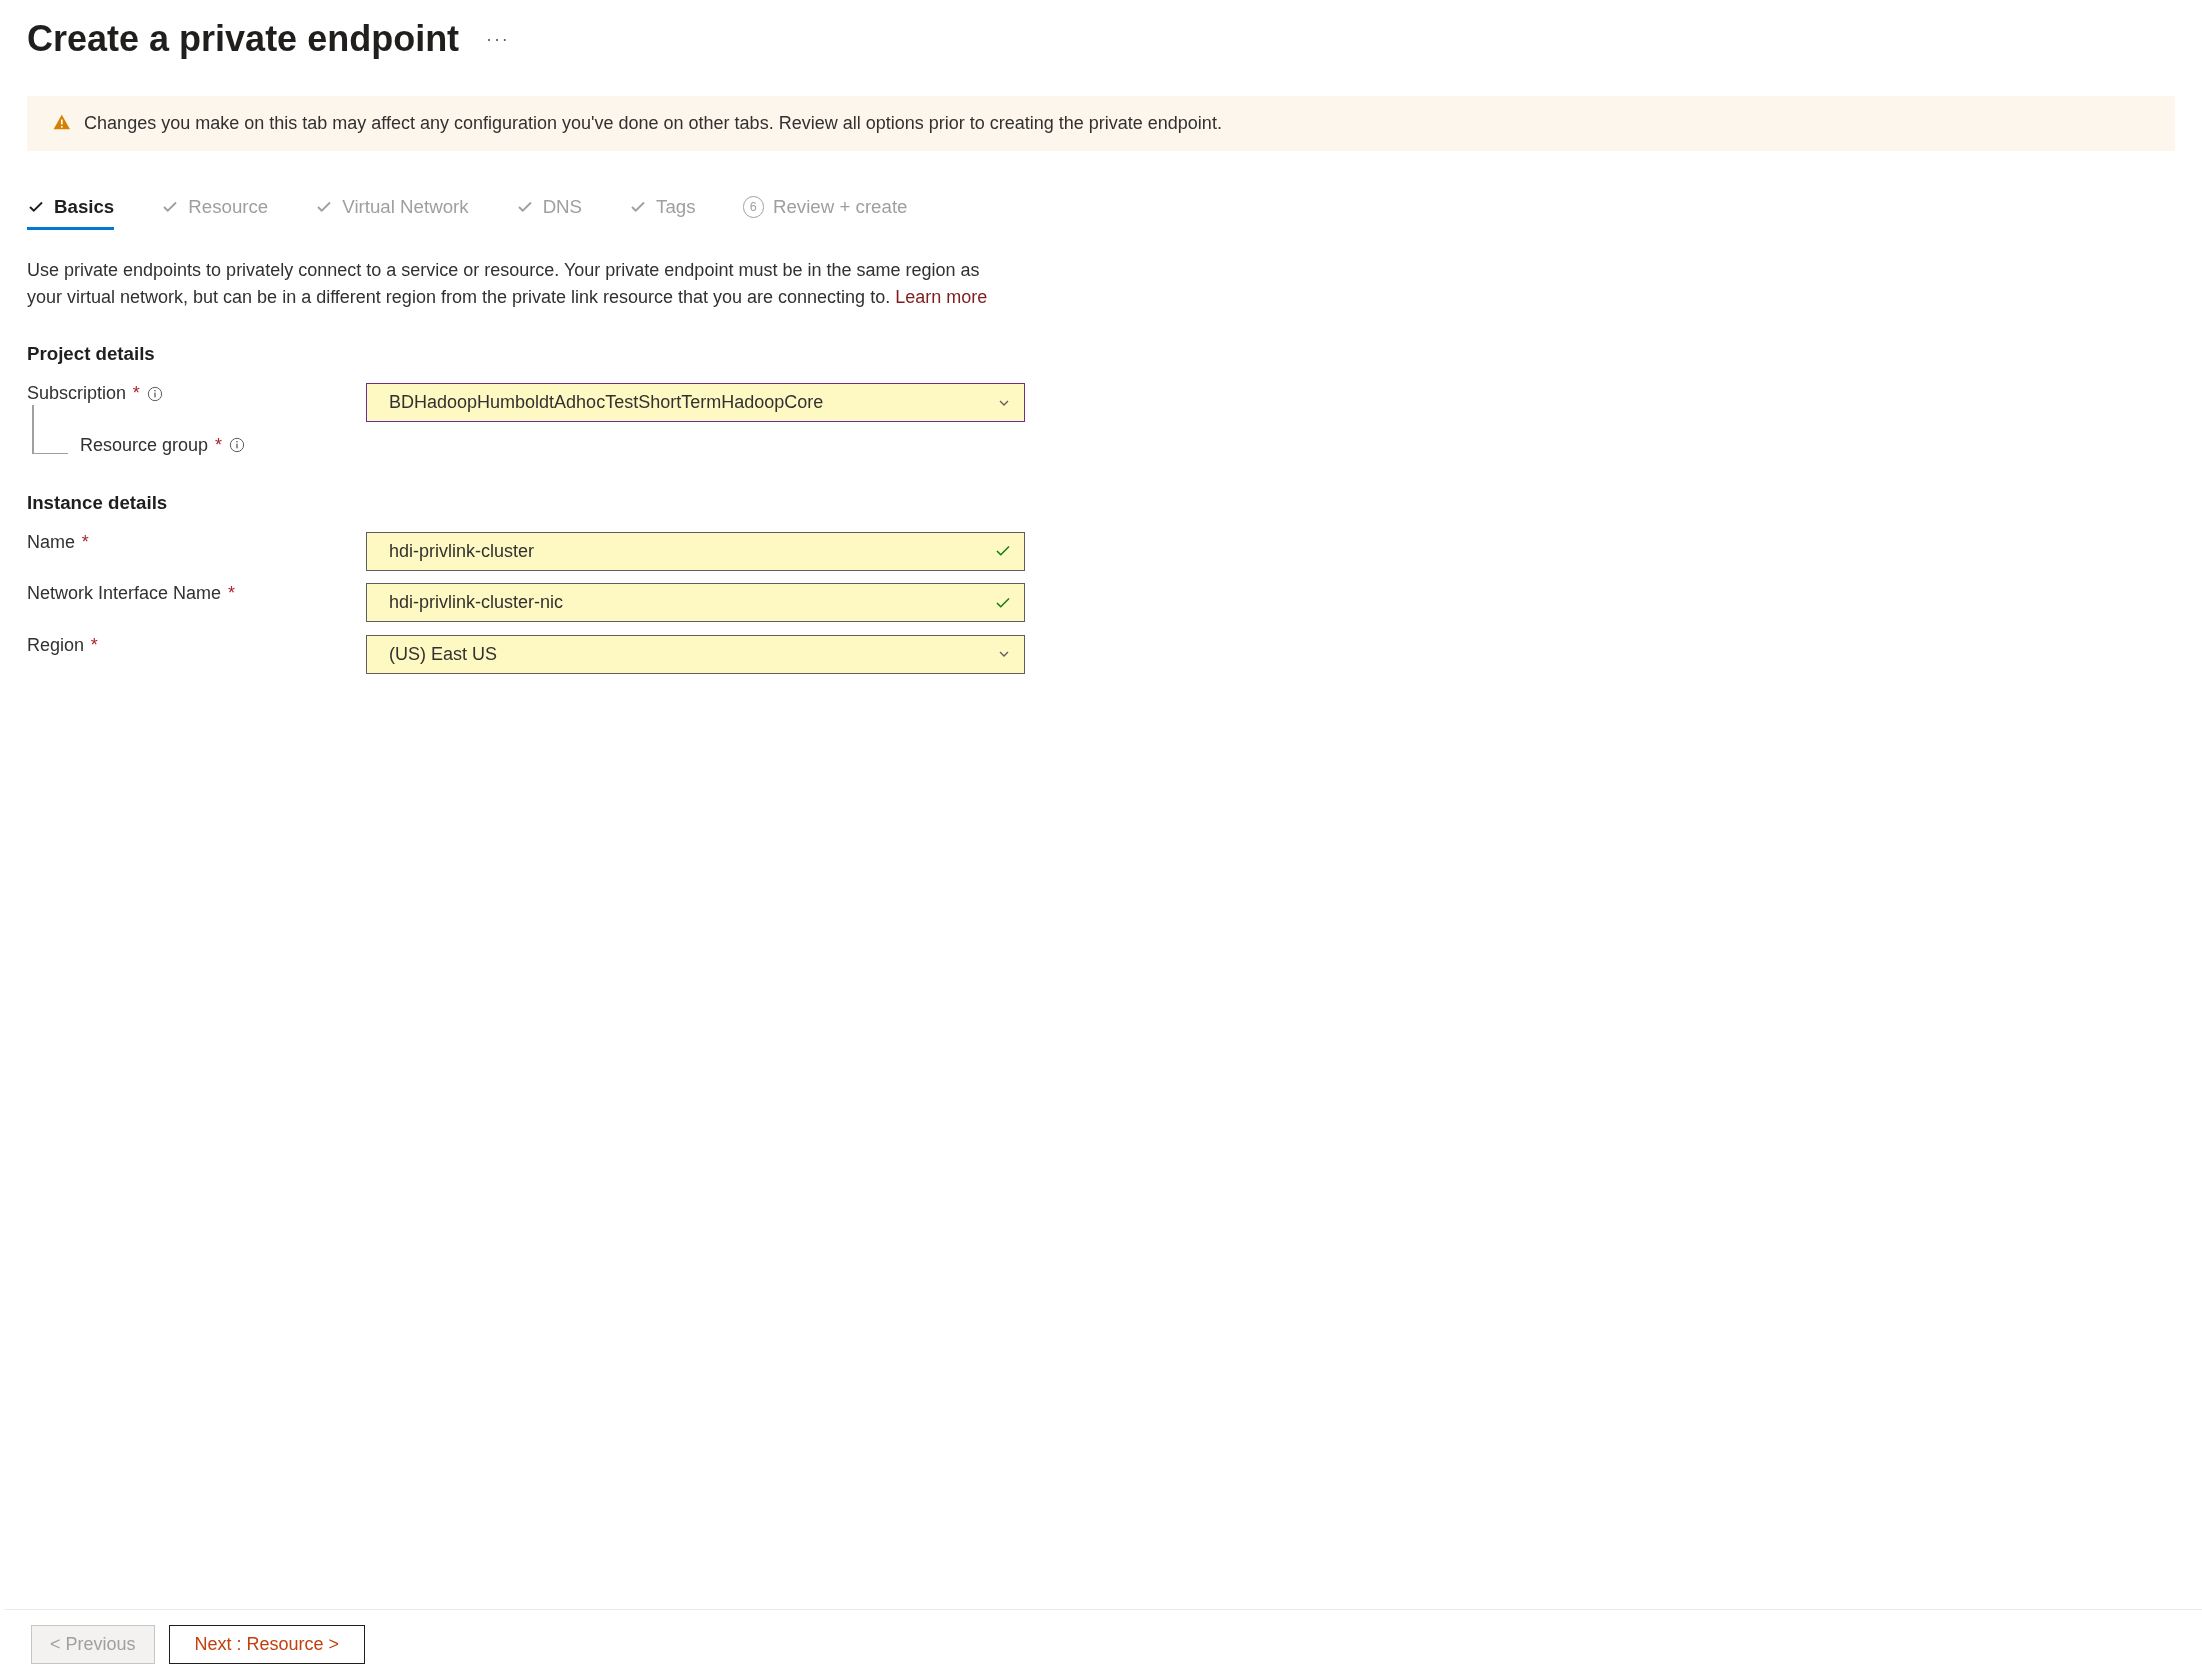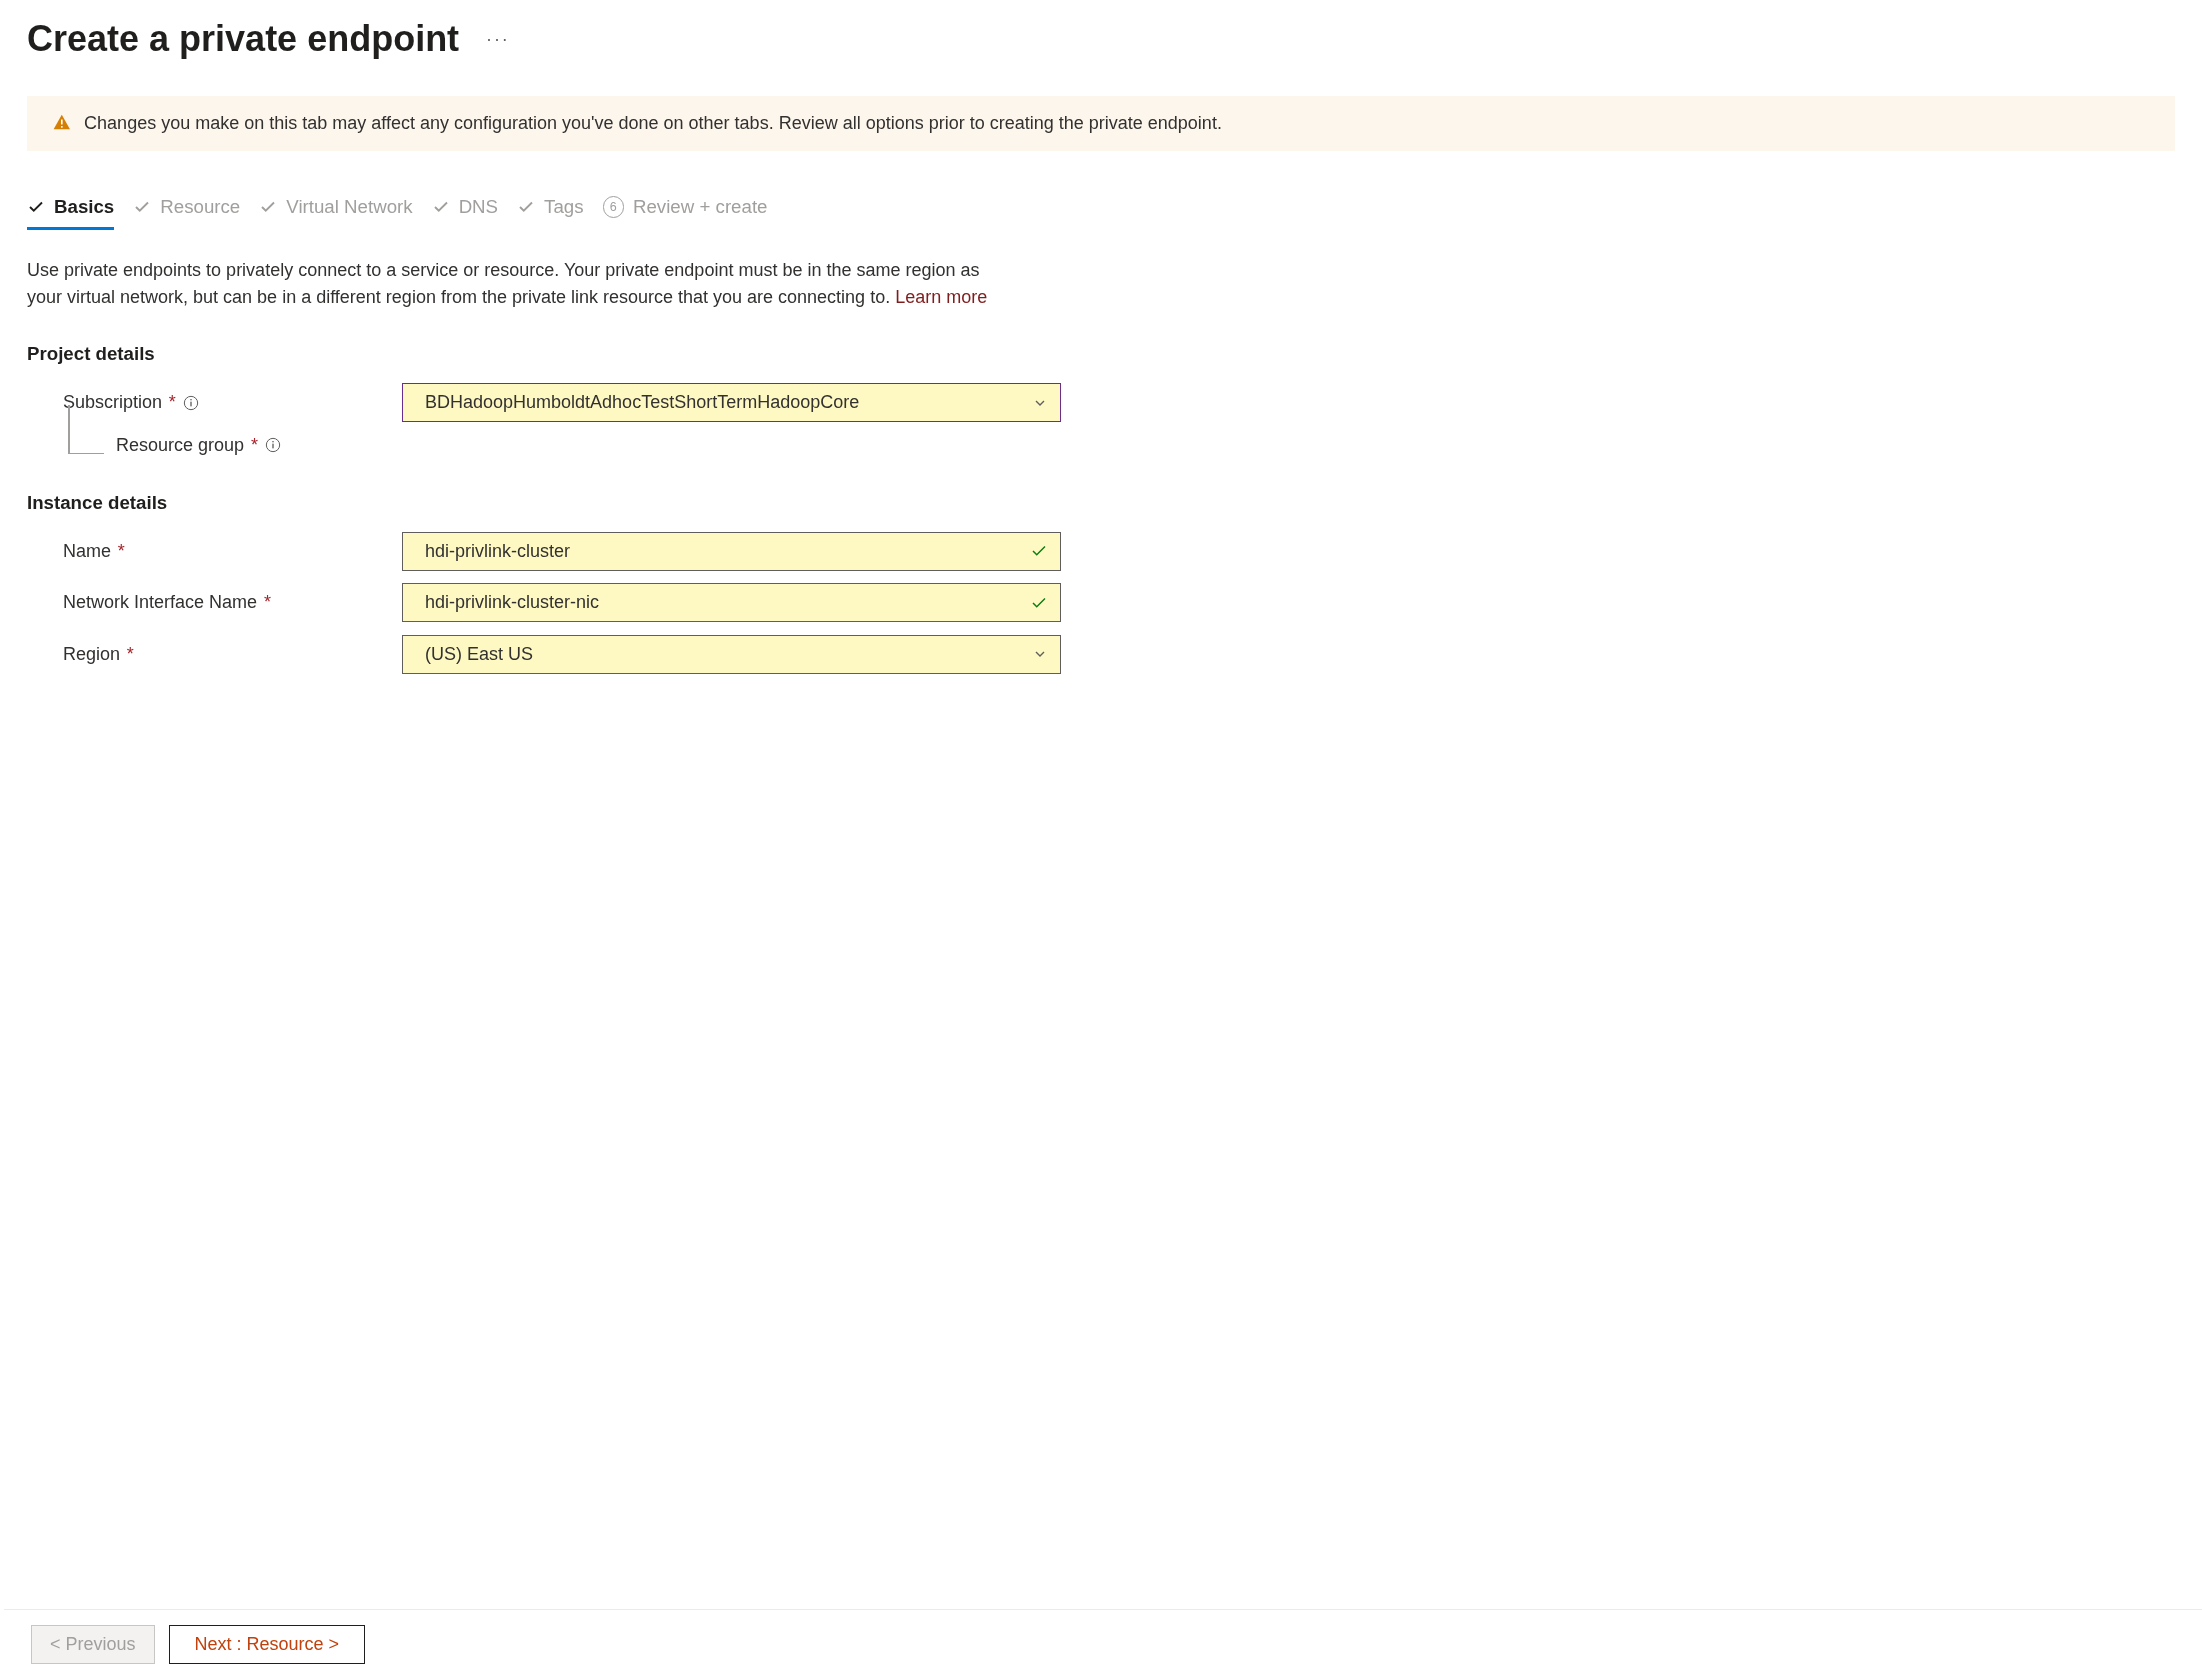--- a/index.html
+++ b/index.html
@@ -45,21 +45,21 @@
     }
     .warning-icon svg {
       display: block;
     }
     .warning-text {
       font-size: 18px;
       color: #323130;
     }
     .tabs {
       display: flex;
-      gap: 19px;
+      gap: 47px;
       border-bottom: none;
       margin-bottom: 27px;
     }
     .tab {
       display: flex;
       align-items: center;
       gap: 9px;
       padding-bottom: 9px;
       cursor: pointer;
       font-size: 18.7px;
@@ -100,23 +100,22 @@
       cursor: pointer;
     }
     .section-title {
       font-size: 18.7px;
       font-weight: 600;
       color: #201f1e;
       margin-bottom: 18px;
     }
     .form-row {
       display: flex;
-      align-items: center;
+      align-items: flex-start;
       margin-bottom: 12.5px;
-      margin-left: 36px;
     }
     .form-row.indented {
       position: relative;
     }
     .tree-indent {
       width: 53px;
       flex-shrink: 0;
       position: relative;
       align-self: stretch;
     }

